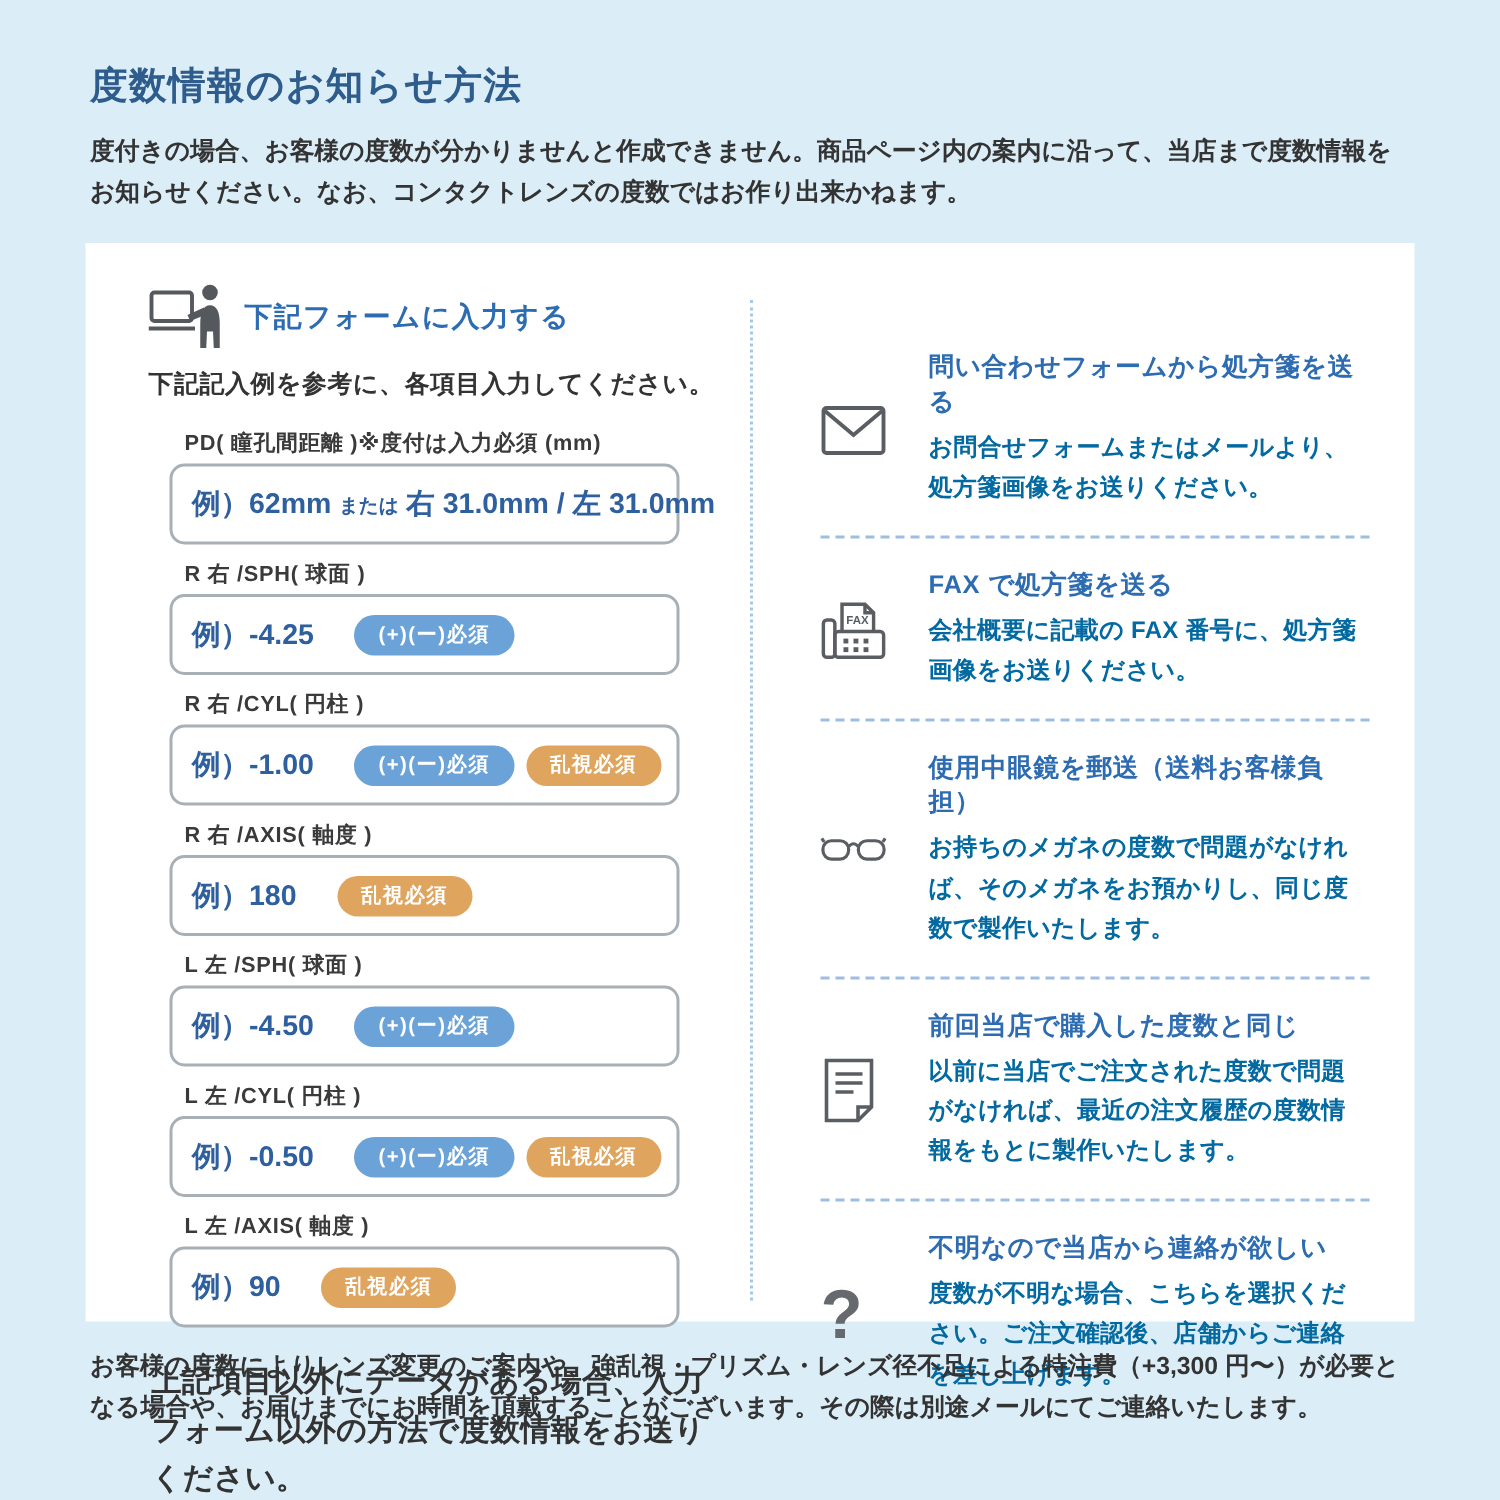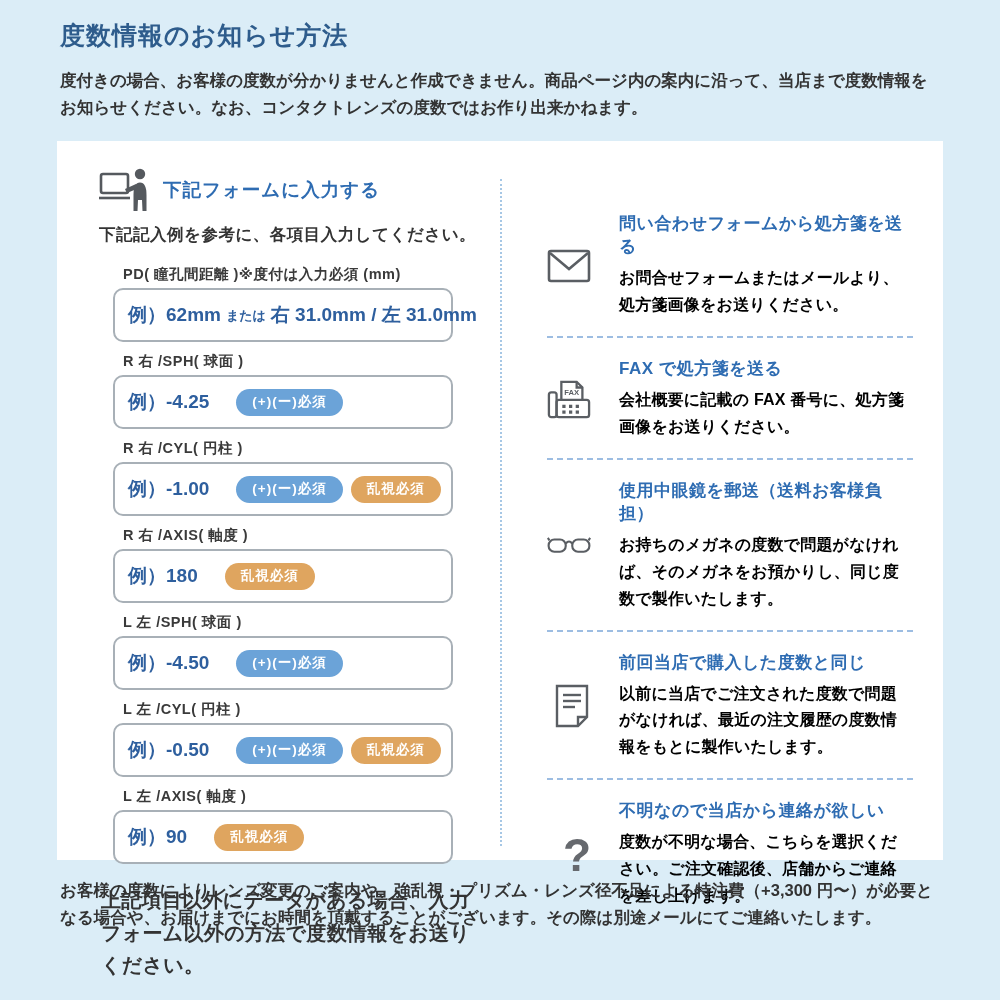--- a/index.html
+++ b/index.html
@@ -16,21 +16,21 @@
     --icon:#5a5e63;
   }
   *{margin:0;padding:0;box-sizing:border-box;}
   html,body{width:1000px;height:1000px;}
   body{
     background:var(--bg);
     font-family:"Liberation Sans","DejaVu Sans",sans-serif;
     color:var(--text);
     overflow:hidden;
   }
-  .page{width:1000px;height:1000px;padding-top:19px;}
+  .page{width:1000px;height:1000px;padding-top:40px;}
   h1.page-title{
     margin:0 60px;
     font-size:25px;
     font-weight:bold;
     color:var(--title);
     letter-spacing:1px;
   }
   .intro{
     margin:15px 58px 0 60px;
     font-size:16.5px;
@@ -78,25 +78,25 @@
     line-height:1.62;width:385px;letter-spacing:.3px;
   }
   
   .v-divider{
     width:0;border-left:2px dotted #a6c7e5;
     margin:12px 0 14px;
   }
   
   .right-col{flex:1;padding:4px 30px 0 45px;display:flex;flex-direction:column;margin-top:41px;}
   .method-item{display:flex;align-items:center;}
-  .method-icon{width:44px;flex:0 0 auto;margin-right:28px;display:flex;justify-content:flex-end;align-items:center;color:var(--icon);}
+  .method-icon{width:44px;flex:0 0 auto;margin-right:28px;display:flex;justify-content:flex-start;align-items:center;color:var(--icon);}
   .method-icon svg{display:block;}
   .q-glyph{font-size:46px;font-weight:bold;color:#66696e;line-height:1;}
   .method-title{font-size:17px;font-weight:bold;color:var(--accent);margin-bottom:7px;letter-spacing:.5px;}
-  .method-body{font-size:16px;font-weight:bold;color:#000000;line-height:1.68;letter-spacing:.2px;}
+  .method-body{font-size:16px;font-weight:bold;color:#0369a1;line-height:1.68;letter-spacing:.2px;}
   .h-divider{border-top:2px dashed var(--divider);margin:17px 0 19px;}
   
   .footer-note{
     margin:17px 58px 0 60px;
     font-size:16.5px;line-height:1.62;font-weight:bold;color:#333;
   }
 </style>
 </head>
 <body>
 

